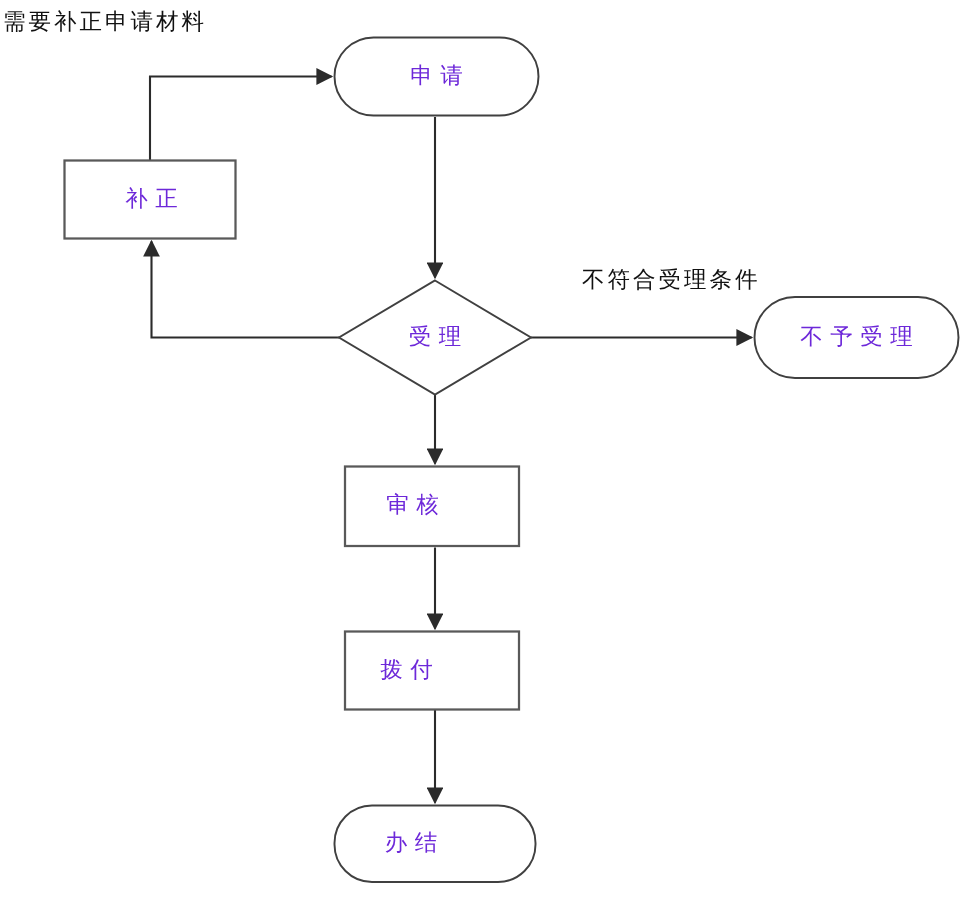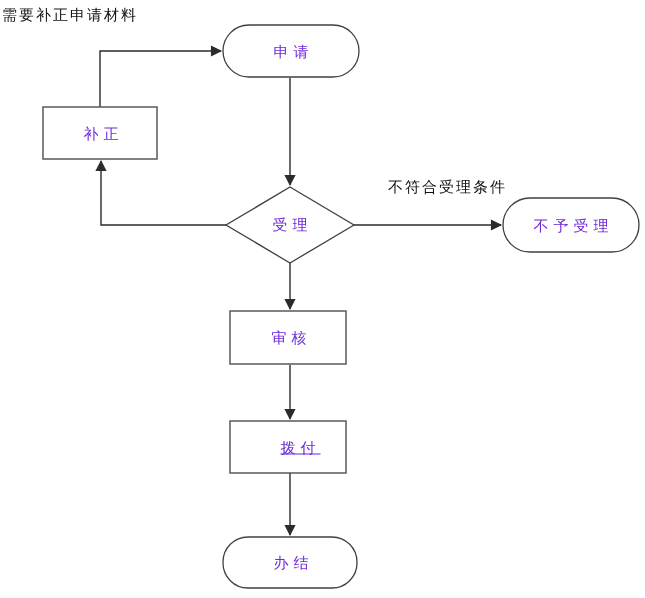--- a/index.html
+++ b/index.html
@@ -81,19 +81,19 @@
   <div class="lbl node-lbl" style="left:291px; top:52px;">申请</div>
 
   <div class="lbl node-lbl" style="left:101px; top:134px;text-align:right;">补正</div>
 
   <div class="lbl node-lbl" style="left:290px; top:226px;font-family:Liberation Mono, monospace;">受理</div>
 
   <div class="lbl note-lbl" style="left:352px; top:180px;margin-left:36px;">不符合受理条件</div>
 
   <div class="lbl node-lbl" style="left:571px; top:226px;">不予受理</div>
 
-  <div class="lbl node-lbl" style="left:289px; top:338px;">审核</div>
+  <div class="lbl node-lbl" style="left:275px; top:338px;">审核</div>
 
-  <div class="lbl node-lbl" style="left:298px; top:448px;text-decoration:underline;">拨付</div>
+  <div class="lbl node-lbl" style="left:271px; top:448px;">拨付</div>
 
-  <div class="lbl node-lbl" style="left:291px; top:563px;text-align:right;">办结</div>
+  <div class="lbl node-lbl" style="left:274px; top:563px;text-align:right;">办结</div>
 
 </div>
 
 </body></html>

